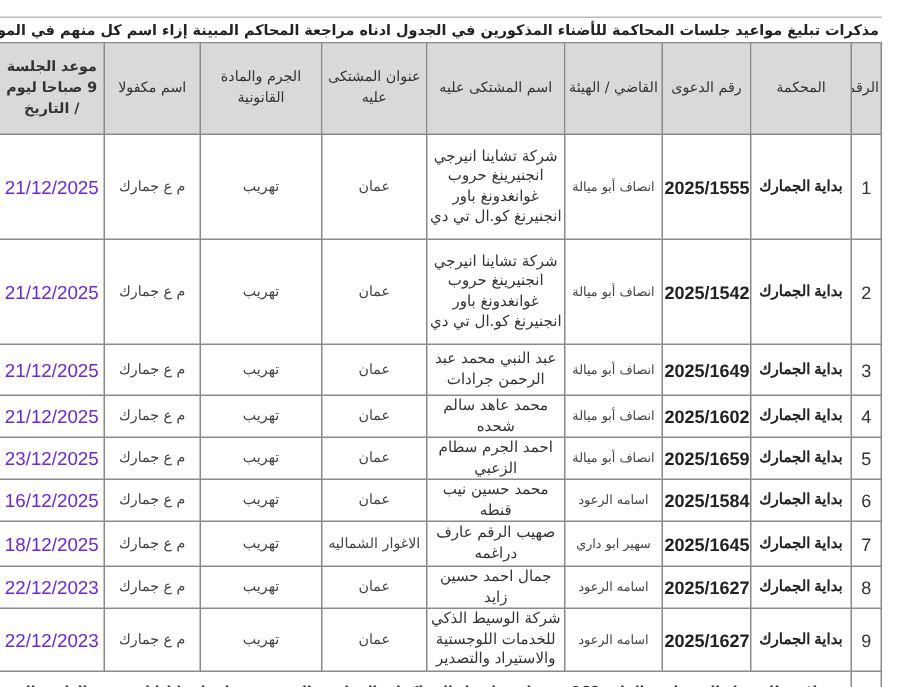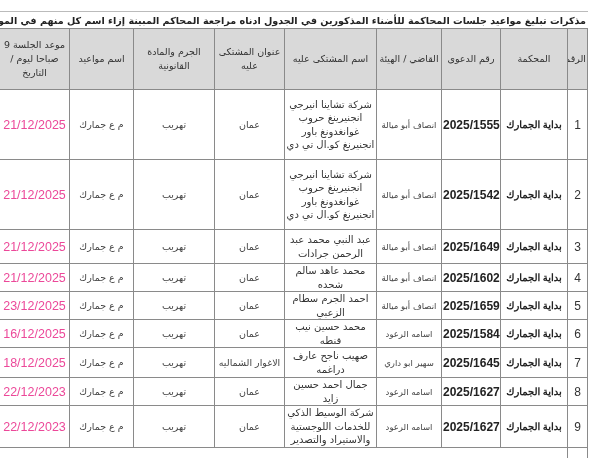--- a/index.html
+++ b/index.html
@@ -6,28 +6,28 @@
   body { width: 600px; height: 458px; overflow: hidden; position: relative;
          font-family: "DejaVu Sans", sans-serif; color: #222; }
   .doc { position: absolute; left: 0; top: 11px; width: 588px; direction: rtl; }
   .title { font-family: "DejaVu Sans", sans-serif; font-weight: bold; font-size: 9.6px;
            line-height: 15px; height: 15px; border-top: 1px solid #bbb; padding: 1px 2px 0 0;
            white-space: nowrap; overflow: hidden; text-align: right; letter-spacing: -0.2px; }
   table { border-collapse: collapse; width: 588px; table-layout: fixed; }
   td, th { border: 1px solid #8a8a8a; text-align: center; vertical-align: middle;
            font-size: 9px; padding: 0 1px; line-height: 12px; overflow: hidden; }
   th { background: #d9d9d9; font-weight: normal; color: #333; height: 60px; font-size: 9.5px; line-height: 14px; }
-  th.date-h { font-weight: normal; }
+  th.date-h { font-weight: bold; }
   td.num { font-family: "Liberation Sans", sans-serif; font-size: 12px; color: #333; }
   td.court { font-weight: bold; font-size: 10px; font-family: Liberation Serif, serif; }
   td.case { font-family: "Liberation Sans", sans-serif; font-weight: bold; font-size: 12px; direction: ltr; color: #222; margin-top: 31px; }
   td.judge { font-size: 8.5px; color: #444; }
   td.defendant { font-size: 10px; color: #333; line-height: 13.5px; }
   td.addr, td.crime, td.plaintiff { font-size: 9.5px; color: #444; margin-top: 24px; }
-  td.date { font-family: "Liberation Sans", sans-serif; font-size: 12.5px; direction: ltr; color: #ec4899; }
+  td.date { font-family: "Liberation Sans", sans-serif; font-size: 12.5px; direction: ltr; color: #6d28d9; }
   td.note { text-align: right; font-size: 9.2px; font-weight: bold; line-height: 14px; padding: 2px 6px 2px 4px; color: #333; }
   .r1, .r2 { height: 70px; }
   .r3 { height: 34px; }
   .r4 { height: 17px; }
   .r5 { height: 28px; }
   .r6 { height: 17px; }
   .r7 { height: 30px; }
   .r8 { height: 17px; }
   .r9 { height: 42px; }
   .rnote { height: 56px; }
@@ -51,21 +51,21 @@
     </colgroup>
     <thead>
       <tr>
         <th>الرقم</th>
         <th>المحكمة</th>
         <th>رقم الدعوى</th>
         <th>القاضي / الهيئة</th>
         <th>اسم المشتكى عليه</th>
         <th>عنوان المشتكى عليه</th>
         <th>الجرم والمادة القانونية</th>
-        <th>اسم مواعيد</th>
+        <th>اسم مكفولا</th>
         <th class="date-h">موعد الجلسة 9 صباحا ليوم / التاريخ</th>
       </tr>
     </thead>
     <tbody>
       <tr class="r1">
         <td class="num">1</td>
         <td class="court">بداية الجمارك</td>
         <td class="case">2025/1555</td>
         <td class="judge">انصاف أبو ميالة</td>
         <td class="defendant">شركة تشاينا انيرجي انجنيرينغ حروب غوانغدونغ باور انجنيرنغ كو.ال تي دي</td>
@@ -127,21 +127,21 @@
         <td class="addr">عمان</td>
         <td class="crime">تهريب</td>
         <td class="plaintiff">م ع جمارك</td>
         <td class="date">16/12/2025</td>
       </tr>
       <tr class="r7">
         <td class="num">7</td>
         <td class="court">بداية الجمارك</td>
         <td class="case">2025/1645</td>
         <td class="judge">سهير ابو داري</td>
-        <td class="defendant">صهيب ناجح عارف دراغمه</td>
+        <td class="defendant">صهيب الرقم عارف دراغمه</td>
         <td class="addr">الاغوار الشماليه</td>
         <td class="crime">تهريب</td>
         <td class="plaintiff">م ع جمارك</td>
         <td class="date">18/12/2025</td>
       </tr>
       <tr class="r8">
         <td class="num">8</td>
         <td class="court">بداية الجمارك</td>
         <td class="case">2025/1627</td>
         <td class="judge">اسامه الرعود</td>

